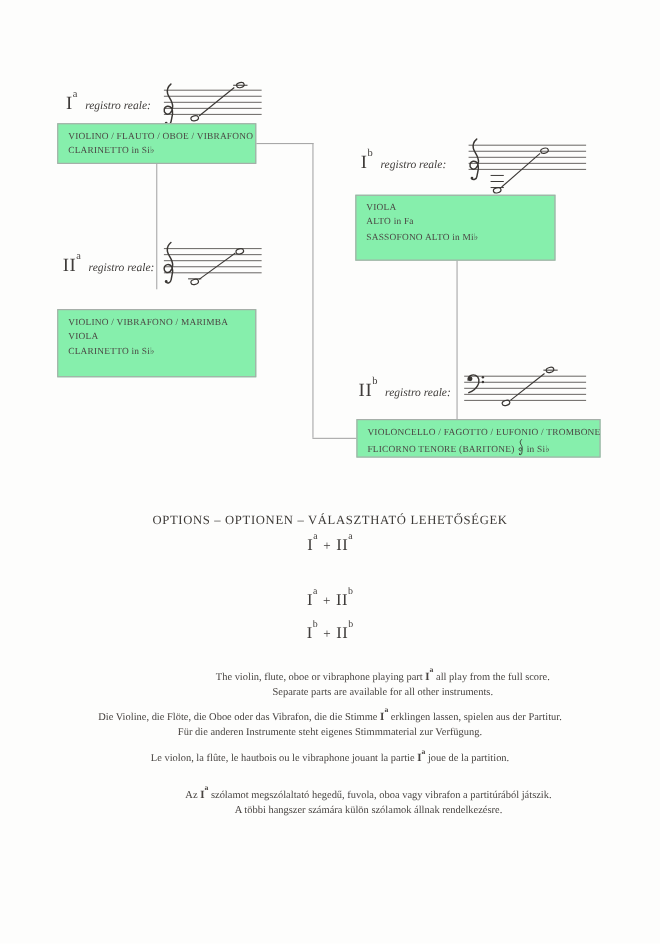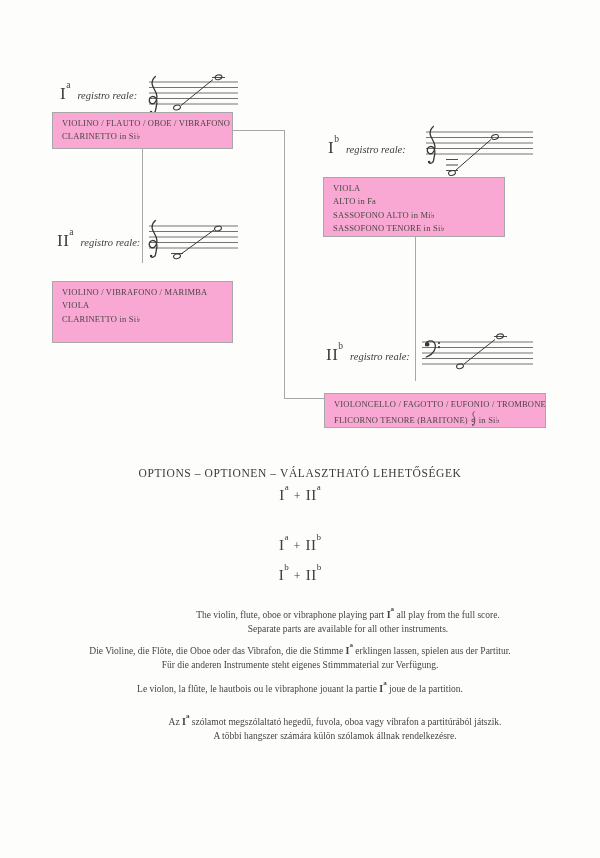--- a/index.html
+++ b/index.html
@@ -7,21 +7,21 @@
         font-family:"Liberation Serif","DejaVu Serif",serif;color:#3f3c3a;}
 
   
   .reg-label{position:absolute;white-space:nowrap;}
   .rn{font-size:17px;letter-spacing:0.5px;}
   .rs{font-size:9.5px;position:relative;top:-0.5em;}
   .rl{font-size:10.5px;margin-left:3px;font-style:italic;}
 
   
   .ibox{position:absolute;border:1px solid #a8a8a8;box-sizing:border-box;
-        padding:4px 9px 3px 9px;background:#f9a8d4;font-family:Liberation Serif, serif;}
+        padding:4px 9px 3px 9px;background:#86efac;font-family:Liberation Serif, serif;}
   .iline{font-size:8.5px;line-height:13.4px;letter-spacing:0.2px;color:#4a4643;white-space:nowrap;}
   .mini-clef{display:inline-block;vertical-align:-3px;margin:0 2px;}
 
   
   .conn{position:absolute;background:#a8a8a8;}
 
   
   .staff{position:absolute;}
   .staff line,.staff path{stroke:#3a3734;}
   .staff ellipse{stroke:#3a3734;fill:none;stroke-width:1.1px;}
@@ -79,21 +79,20 @@
     <line x1="28" y1="41" x2="40" y2="41" stroke-width="0.9"></line>
     <line x1="28" y1="46.5" x2="40" y2="46.5" stroke-width="0.9"></line>
     <ellipse cx="34" cy="49" rx="3.5" ry="2.3" transform="rotate(-14 34 49)"></ellipse>
     <line x1="38" y1="46" x2="73" y2="15.5" stroke-width="1"></line>
     <ellipse cx="77" cy="13" rx="3.5" ry="2.3" transform="rotate(-14 77 13)"></ellipse>
   </svg>
   <div class="ibox" style="left:323px;top:177px;width:182px;height:60px;">
     <div class="iline">VIOLA</div>
     <div class="iline">ALTO in Fa</div>
     <div class="iline">SASSOFONO ALTO in Mi♭</div>
-    <div class="iline">SASSOFONO TENORE in Si♭</div>
   </div>
 
   <div class="reg-label" style="left:57px;top:231px;">
     <span class="rn">II</span><sup class="rs">a</sup>
     <span class="rl">registro reale:</span>
   </div>
   <svg class="staff" style="left:143px;top:218px;" width="95" height="50" viewBox="0 0 95 50">
     <path d="M6 8H95 M6 13.5H95 M6 19H95 M6 24.5H95 M6 30H95" stroke-width="0.7" fill="none"></path>
     <g transform="translate(4,1) scale(0.95)">
       <path d="M8.8 1.5 C5.8 4 5 7.5 5.6 10.5 C6.3 14 10.5 17.5 10.5 23 C10.5 28.5 6.6 31.7 3.8 29.6 C1.4 27.8 2.1 23.2 5.4 22.7 C8.7 22.2 10.9 25.4 10.4 30 L9 37.2 C8.7 40 5.5 41.2 3.9 39.2" fill="none" stroke-width="1.4" stroke-linecap="round"></path>
@@ -120,21 +119,21 @@
       <circle cx="2.4" cy="4.4" r="2.1" fill="#3a3734" stroke="none"></circle>
       <path d="M0.6 5.5 C0.2 1.8 4.4 0 7.4 1.2 C10.8 2.6 11.2 7 9.2 10.6 C7.4 13.8 3.8 16 1.2 17" fill="none" stroke-width="1.3" stroke-linecap="round"></path>
       <circle cx="14" cy="3" r="1.1" fill="#3a3734" stroke="none"></circle>
       <circle cx="14" cy="7.2" r="1.1" fill="#3a3734" stroke="none"></circle>
     </g>
     <ellipse cx="42" cy="36.3" rx="3.5" ry="2.3" transform="rotate(-14 42 36.3)"></ellipse>
     <line x1="46" y1="34" x2="77" y2="9.5" stroke-width="1"></line>
     <line x1="76" y1="6.5" x2="89" y2="6.5" stroke-width="0.9"></line>
     <ellipse cx="82" cy="6.3" rx="3.5" ry="2.3" transform="rotate(-14 82 6.3)"></ellipse>
   </svg>
-  <div class="ibox" style="left:324px;top:381px;width:222px;height:35px;margin-top:12px;">
+  <div class="ibox" style="left:324px;top:381px;width:222px;height:35px;">
     <div class="iline">VIOLONCELLO / FAGOTTO / EUFONIO / TROMBONE</div>
     <div class="iline">
       <span>FLICORNO TENORE (BARITONE)</span><svg class="mini-clef" width="7" height="15" viewBox="0 0 14 42">
           <path d="M8.8 1.5 C5.8 4 5 7.5 5.6 10.5 C6.3 14 10.5 17.5 10.5 23 C10.5 28.5 6.6 31.7 3.8 29.6 C1.4 27.8 2.1 23.2 5.4 22.7 C8.7 22.2 10.9 25.4 10.4 30 L9 37.2 C8.7 40 5.5 41.2 3.9 39.2" fill="none" stroke="#3a3734" stroke-width="2.2" stroke-linecap="round"></path>
           <circle cx="4.3" cy="38.8" r="2" fill="#3a3734"></circle>
         </svg><span>in Si♭</span>
     </div>
   </div>
 
   <div class="conn" style="left:142px;top:149px;width:1px;height:114px;"></div>

